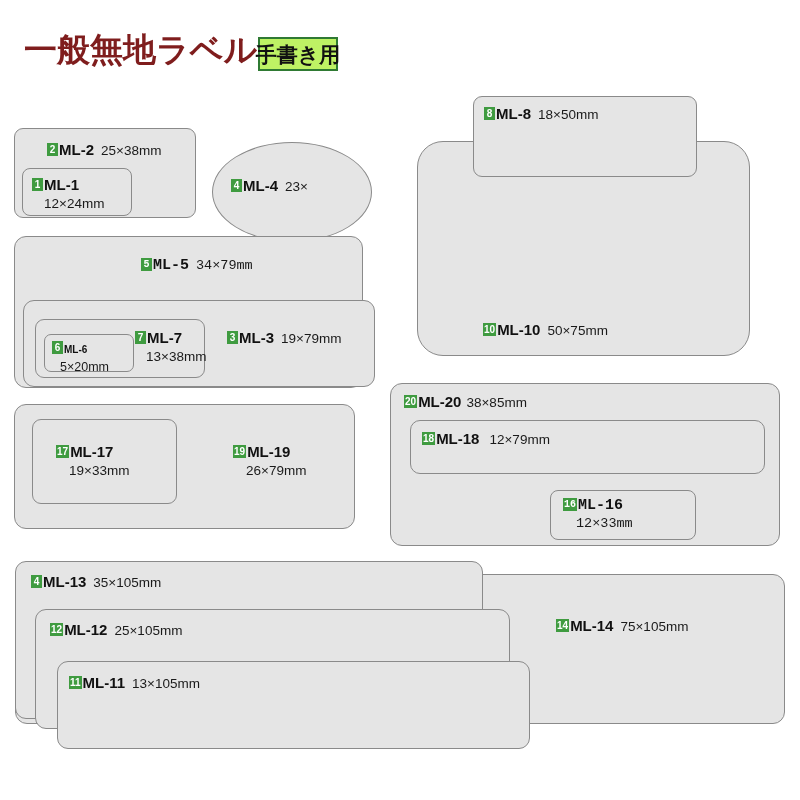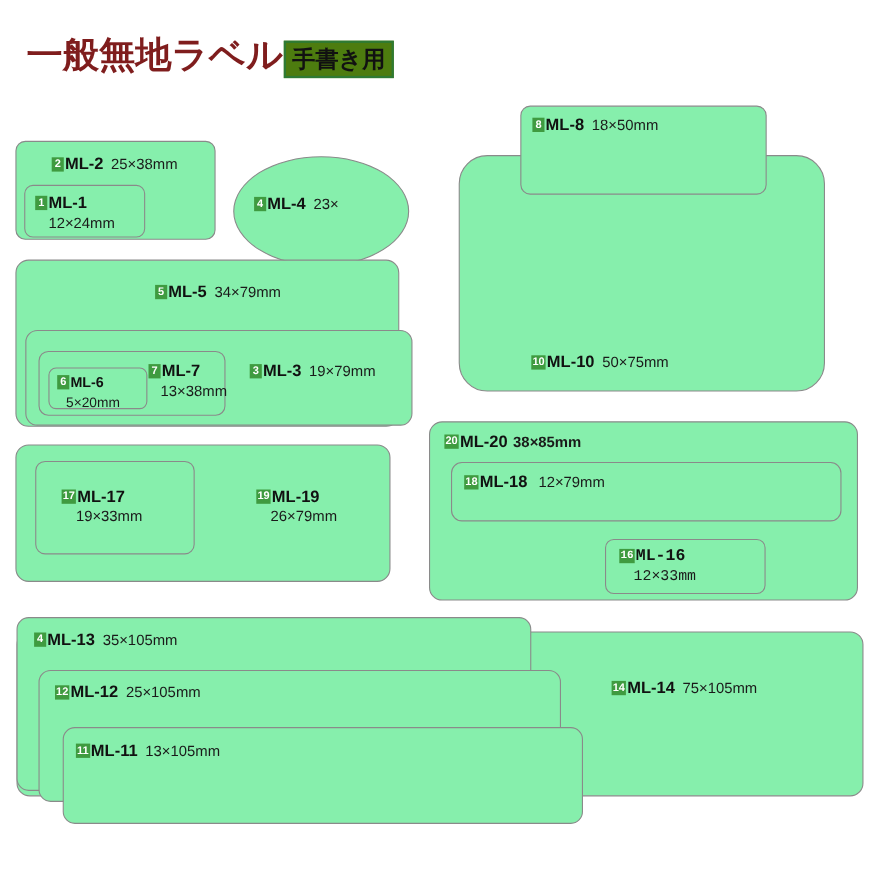--- a/index.html
+++ b/index.html
@@ -34,42 +34,42 @@
     font-weight: bold;
     color: #7f1d1d;
     letter-spacing: 0px;
     line-height: 1;
     white-space: nowrap;
   }
   #subtitle-badge {
     position: absolute;
     left: 258px;
     top: 37px;
-    width: 100px;
+    width: 80px;
     height: 34px;
-    background: #4d7c0f;
+    background: #bef264;
     border: 2px solid #2f7a33;
     box-sizing: border-box;
     display: flex;
     align-items: center;
     justify-content: center;
   }
   #subtitle-badge .txt {
     font-size: 21px;
     font-weight: bold;
     color: #111111;
     line-height: 1;
     white-space: nowrap;
   }
 
   
   .lbl {
     position: absolute;
     box-sizing: border-box;
-    background: #86efac;
+    background: #e5e5e5;
     border: 1px solid #8a8a8a;
   }
   .lbl.oval {
     border-radius: 50%;
   }
 
   
   .cap {
     position: absolute;
     white-space: nowrap;
@@ -163,21 +163,21 @@
 
   <div class="lbl" style="left:473px; top:96px; width:224px; height:81px; border-radius:9px;">
     <div class="cap" style="left:10px; top:8px;">
       <span class="line1">
         <span class="num">8</span><span class="code">ML-8</span><span class="dim">18×50mm</span>
       </span>
     </div>
   </div>
 
   <div class="lbl" style="left:14px; top:236px; width:349px; height:152px; border-radius:12px;">
-    <div class="cap" style="left:126px; top:20px;">
+    <div class="cap" style="left:126px; top:20px;font-family:Liberation Mono, monospace;">
       <span class="line1">
         <span class="num">5</span><span class="code">ML-5</span><span class="dim">34×79mm</span>
       </span>
     </div>
   </div>
 
   <div class="lbl" style="left:23px; top:300px; width:352px; height:87px; border-radius:11px;">
     <div class="cap" style="left:203px; top:28px;">
       <span class="line1">
         <span class="num">3</span><span class="code">ML-3</span><span class="dim">19×79mm</span>
@@ -192,21 +192,21 @@
       </span>
       <span class="line2" style="padding-left:11px;">
         <span class="dim">13×38mm</span>
       </span>
     </div>
   </div>
 
   <div class="lbl" style="left:44px; top:334px; width:90px; height:38px; border-radius:7px;">
     <div class="cap stacked" style="left:7px; top:4px;">
       <span class="line1">
-        <span class="num">6</span><span class="code" style="font-size:13px;">ML-6</span>
+        <span class="num">6</span><span class="code" style="font-size:10px;">ML-6</span>
       </span>
       <span class="line2" style="padding-left:8px;">
         <span class="dim" style="font-size:12.5px;">5×20mm</span>
       </span>
     </div>
   </div>
 
   <div class="lbl" style="left:14px; top:404px; width:341px; height:125px; border-radius:12px;">
     <div class="cap stacked" style="left:218px; top:38px;">
       <span class="line1">
@@ -225,21 +225,21 @@
       </span>
       <span class="line2" style="padding-left:13px;">
         <span class="dim">19×33mm</span>
       </span>
     </div>
   </div>
 
   <div class="lbl" style="left:390px; top:383px; width:390px; height:163px; border-radius:12px;">
     <div class="cap" style="left:13px; top:9px;">
       <span class="line1">
-        <span class="num">20</span><span class="code">ML-20</span><span class="dim" style="margin-left:5px;font-weight:bold;">38×85mm</span>
+        <span class="num">20</span><span class="code">ML-20</span><span class="dim" style="margin-left:5px;">38×85mm</span>
       </span>
     </div>
   </div>
 
   <div class="lbl" style="left:410px; top:420px; width:355px; height:54px; border-radius:10px;">
     <div class="cap" style="left:11px; top:9px;">
       <span class="line1">
         <span class="num">18</span><span class="code">ML-18</span><span class="dim" style="margin-left:10px;">12×79mm</span>
       </span>
     </div>

